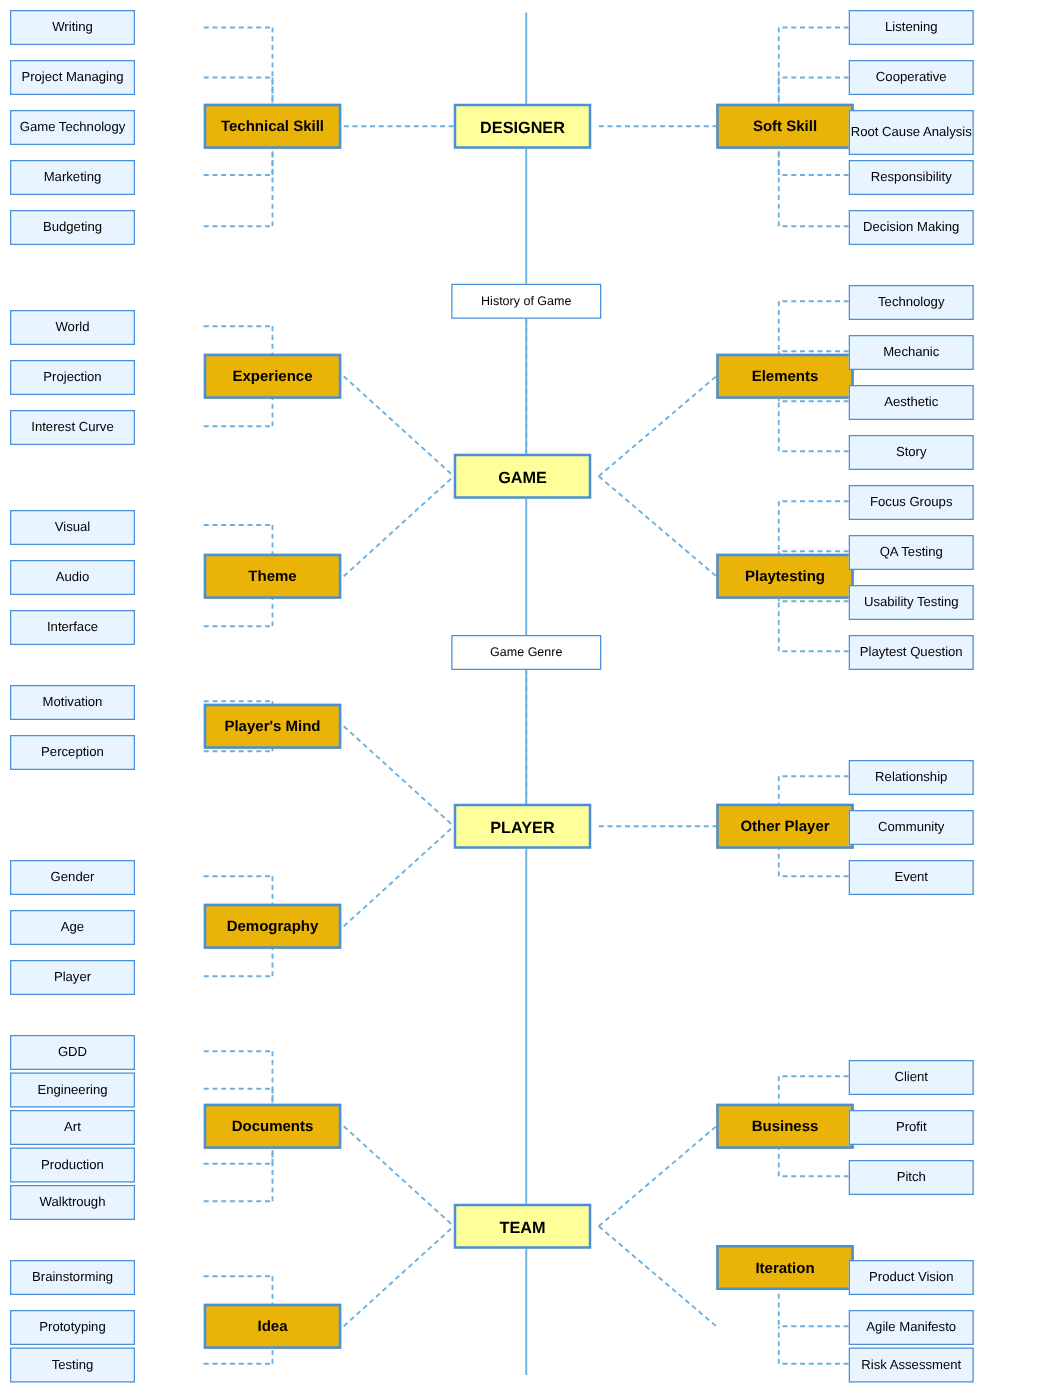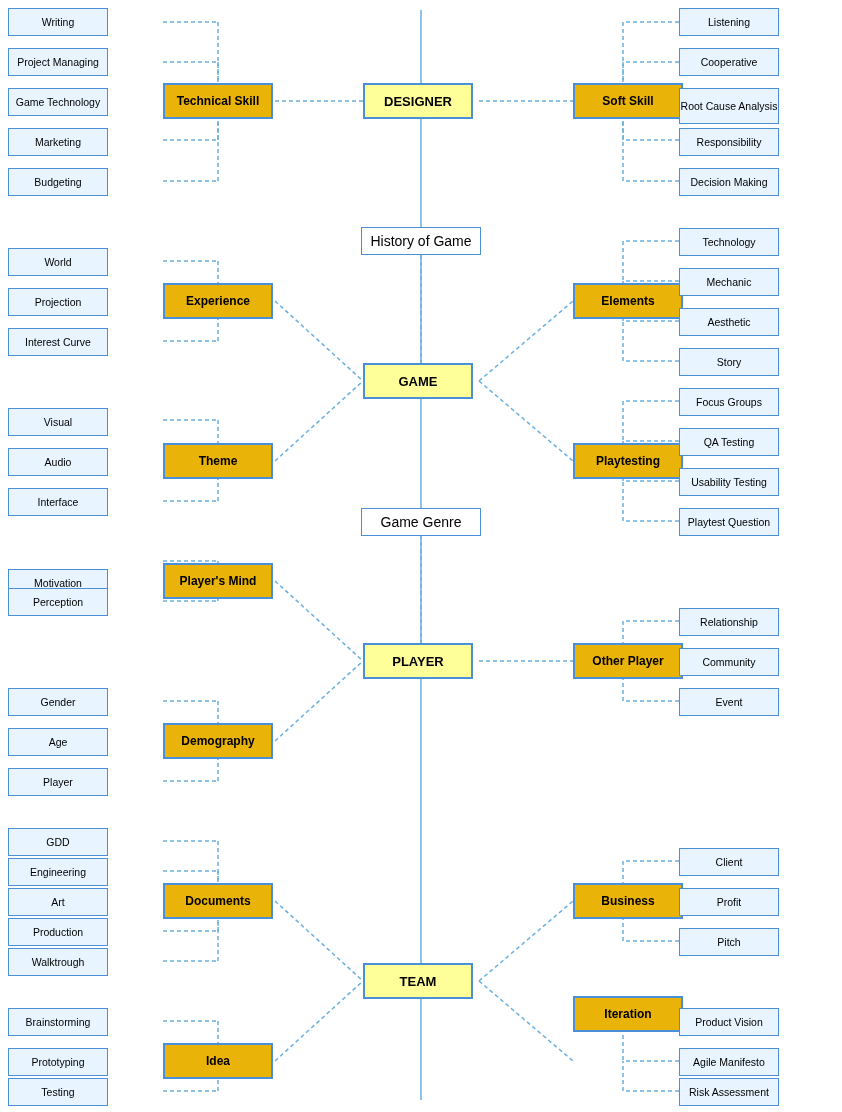--- a/index.html
+++ b/index.html
@@ -56,21 +56,21 @@
       border: 1px solid #4a90d9;
       width: 100px;
       height: 28px;
       font-size: 10.5px;
     }
     .node-history {
       background: #fff;
       border: 1px solid #4a90d9;
       width: 120px;
       height: 28px;
-      font-size: 14px;
+      font-size: 10px;
     }
   </style>
 </head>
 <body>
 
 <div class="diagram-container">
   <svg class="lines">
     <defs>
       <style>
         .dashed { stroke: #6ab0e0; stroke-width: 1.5; fill: none; stroke-dasharray: 4,3; }
@@ -334,21 +334,21 @@
   </div>
 
   <div class="node node-mid" style="left:573px; top:643px;">
     <span>Other Player</span>
   </div>
 
   <div class="node node-mid" style="left:163px; top:723px;">
     <span>Demography</span>
   </div>
 
-  <div class="node node-leaf" style="left:8px; top:569px;">
+  <div class="node node-leaf" style="left:8px; top:548px;">
     <span>Motivation</span>
   </div>
   <div class="node node-leaf" style="left:8px; top:588px;">
     <span>Perception</span>
   </div>
 
   <div class="node node-leaf" style="left:679px; top:608px;">
     <span>Relationship</span>
   </div>
   <div class="node node-leaf" style="left:679px; top:648px;">

